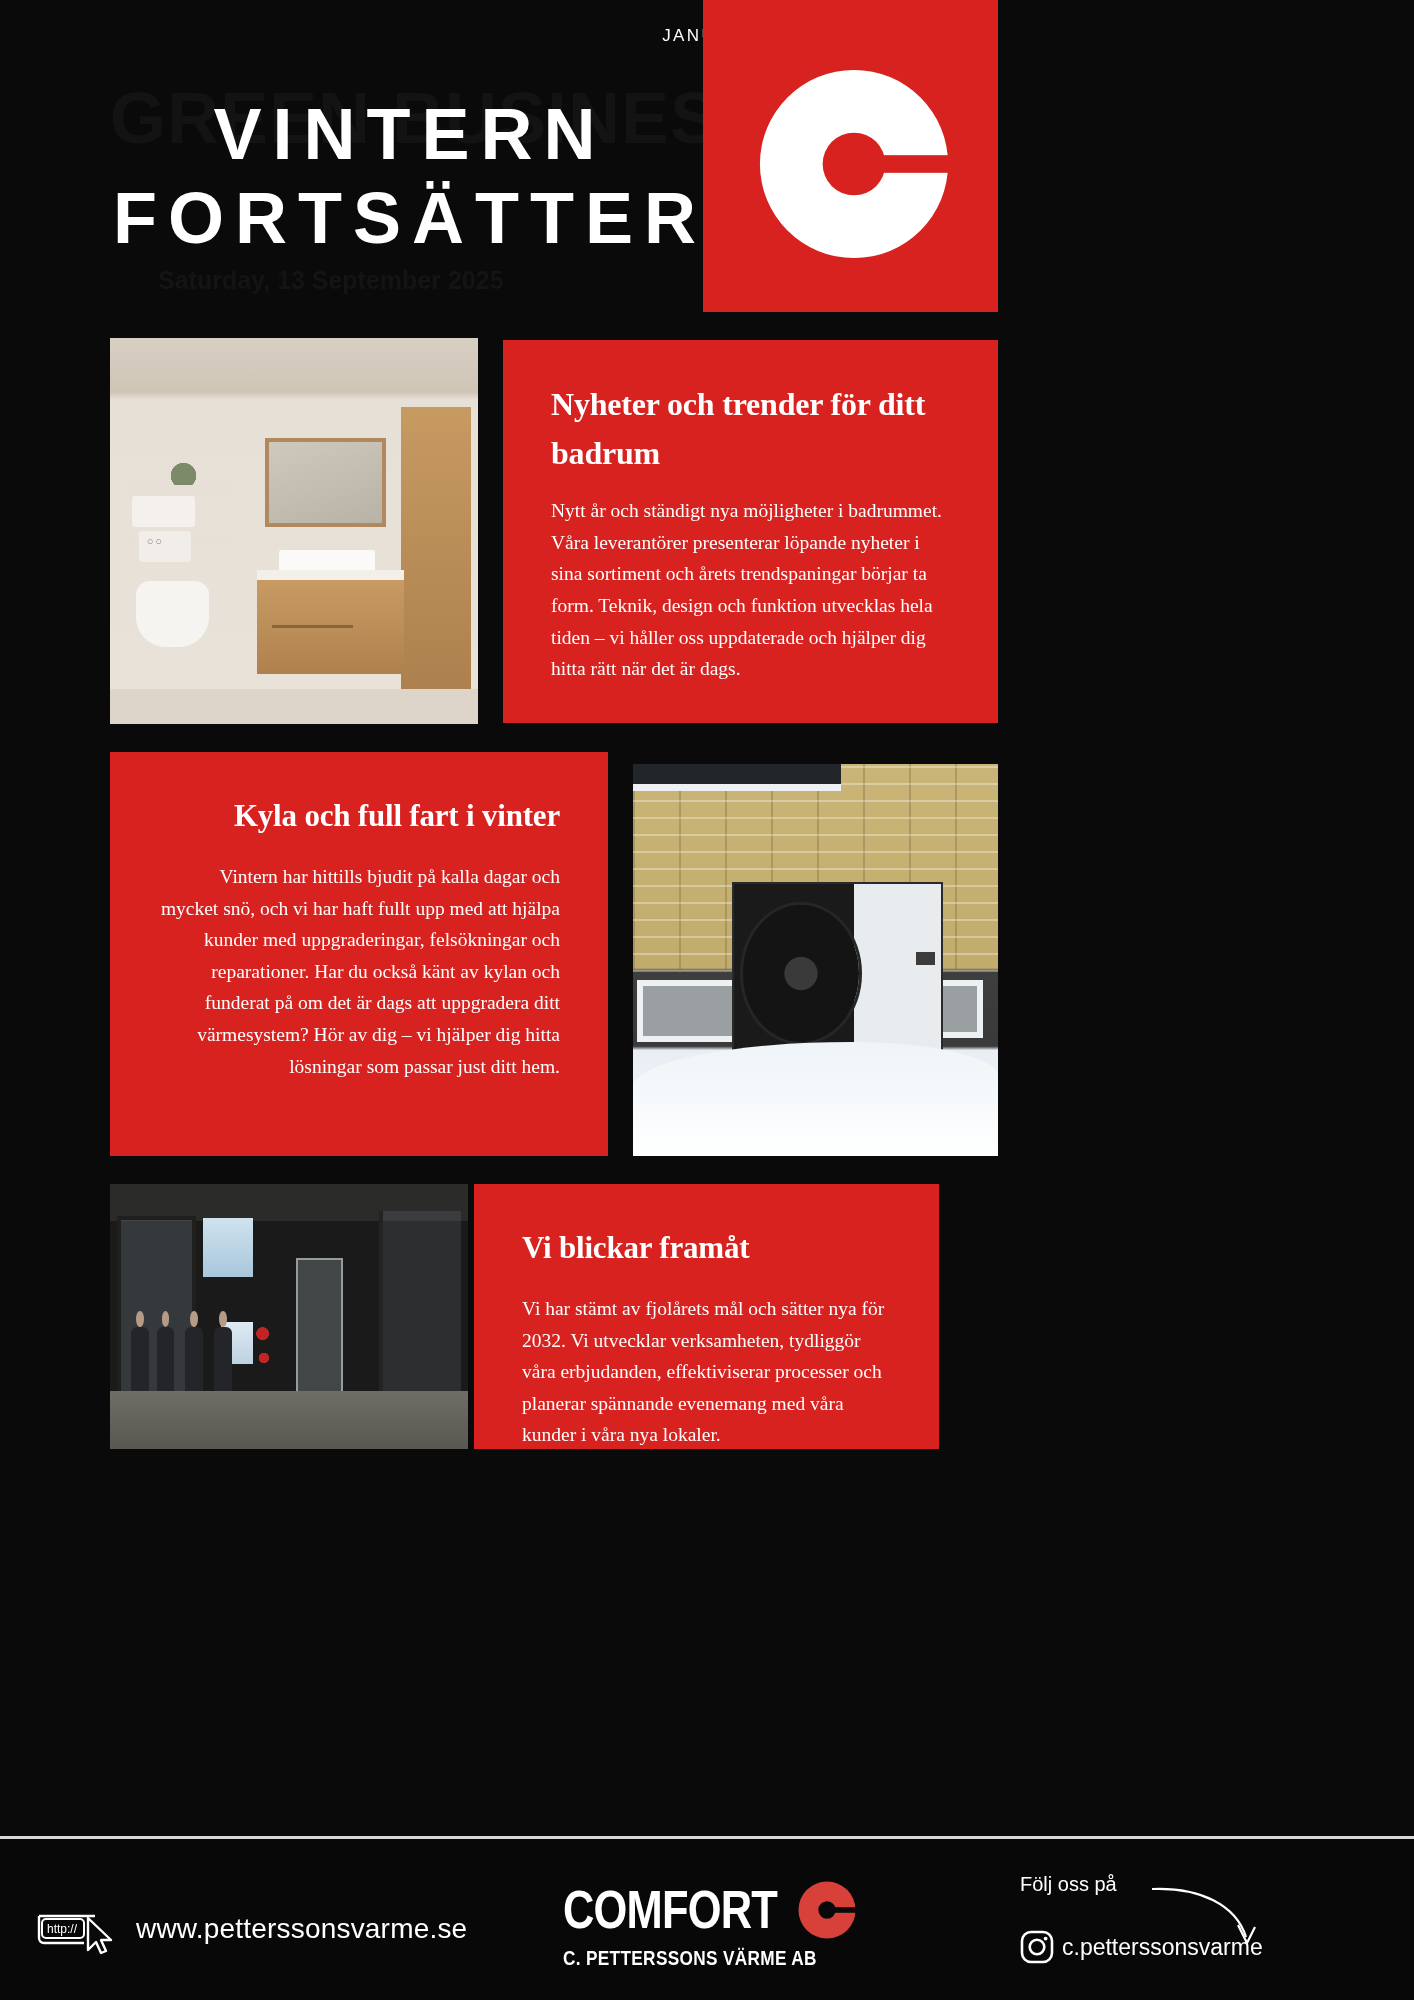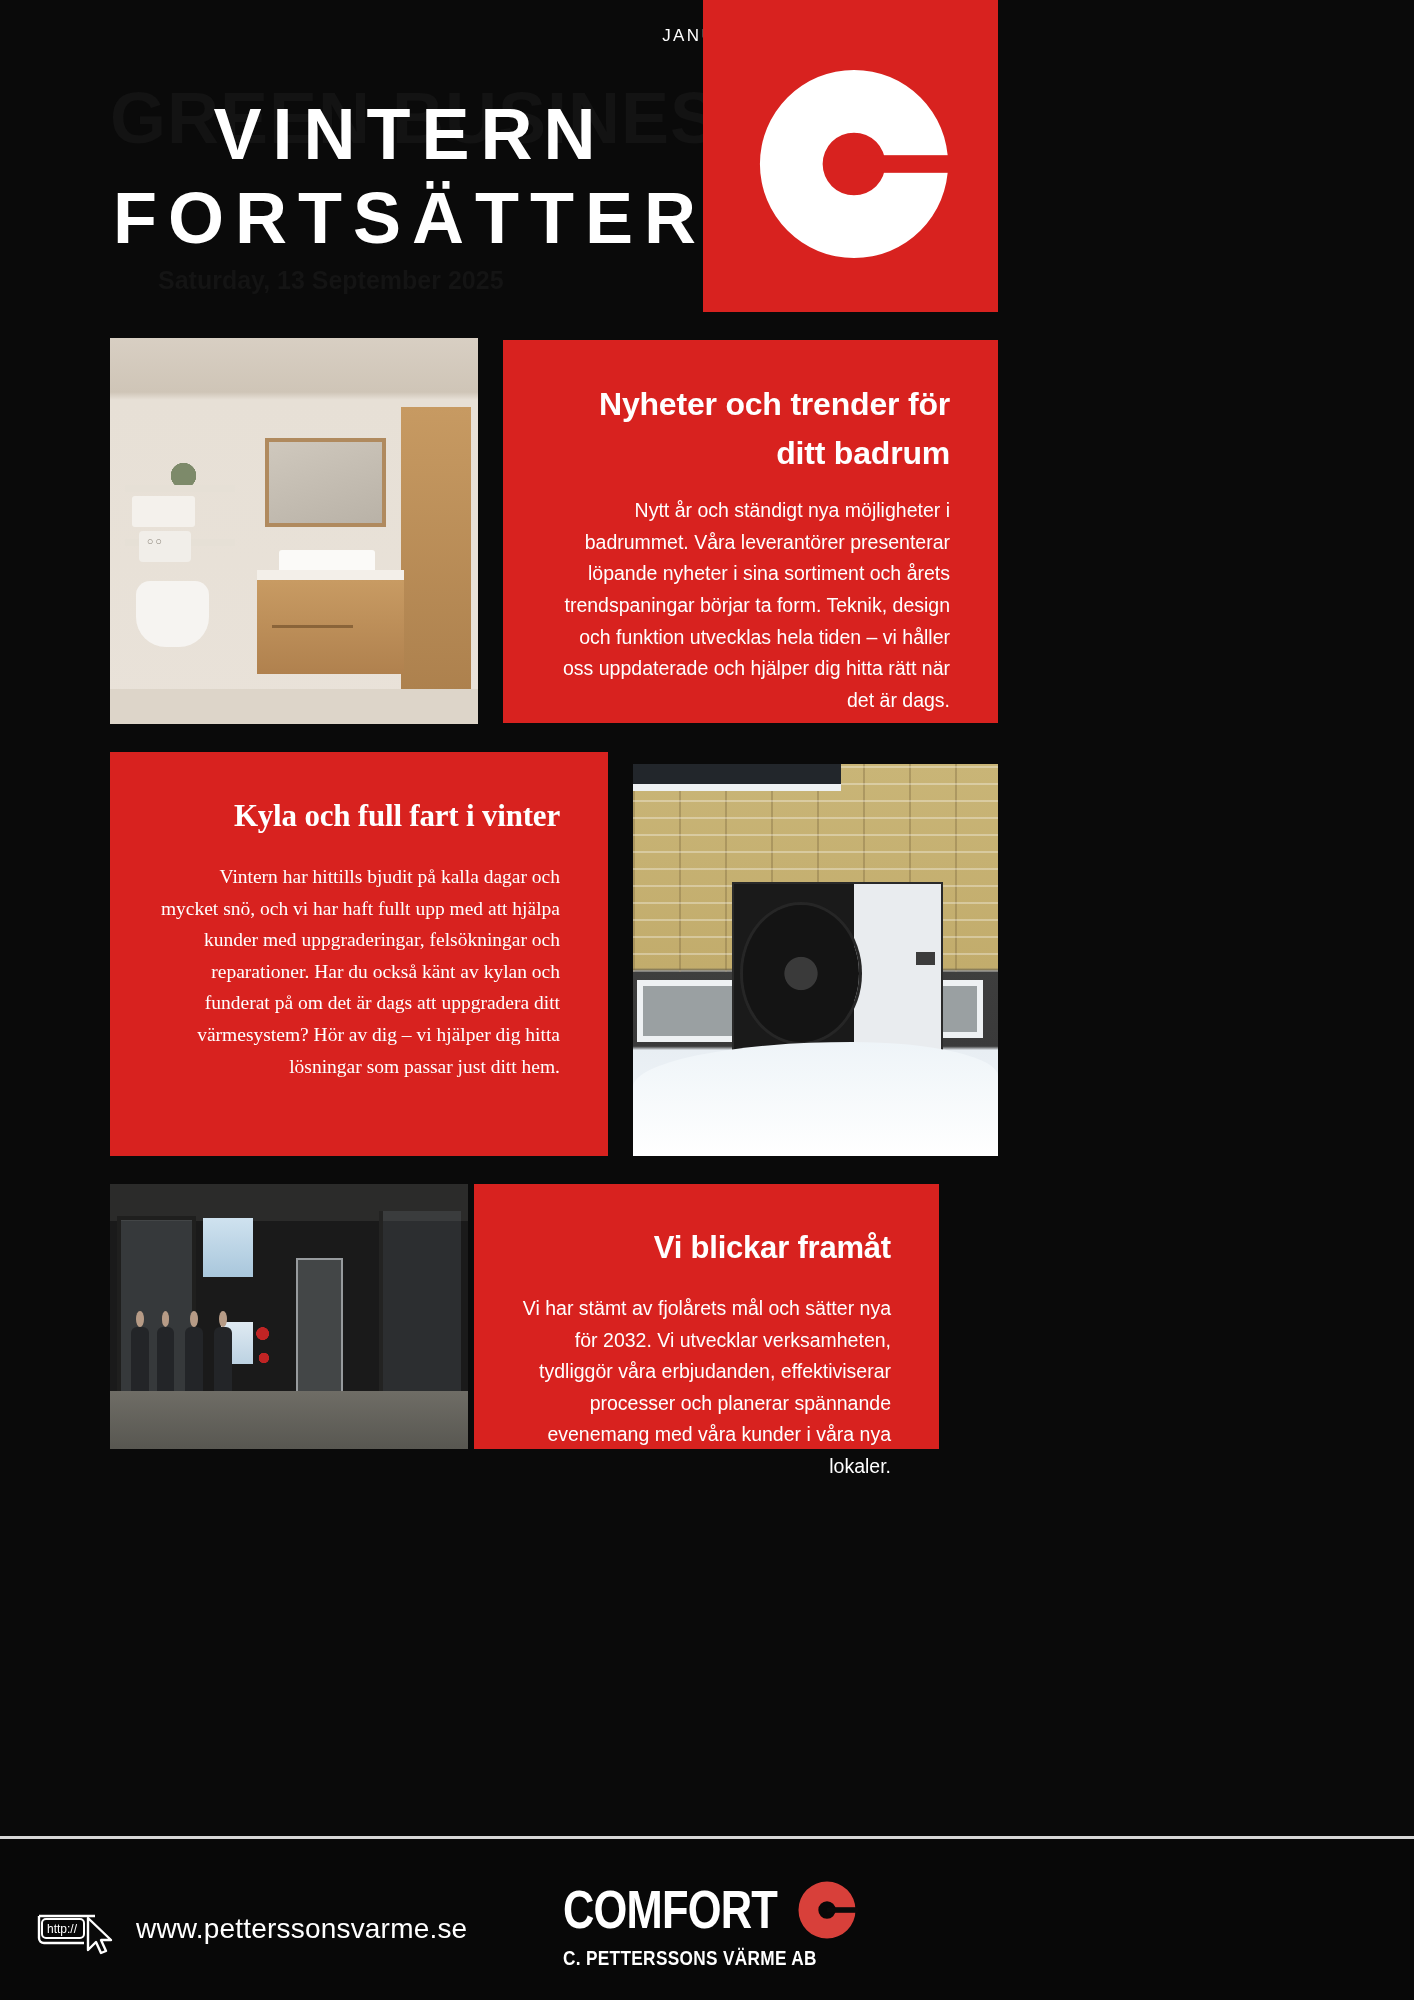--- a/index.html
+++ b/index.html
@@ -59,21 +59,21 @@
 
   .card-inner{ padding:40px 48px 36px 48px; }
   .card h2{
     font-size:32px; font-weight:700; line-height:1.52;
     color:#fff; letter-spacing:-0.2px; margin-bottom:18px;
   }
   .card p{
     font-size:19.5px; line-height:1.62; color:#fff; font-weight:400;
   }
   .align-right{ text-align:right;font-family:Liberation Serif, serif; }
-  .align-left{ text-align:right; }
+  .align-left{ text-align:left;font-family:Liberation Serif, serif; }
 
   
   .r1-photo{ left:110px; top:0; width:368px; height:386px; }
   .r1-card{ left:503px; top:2px; width:495px; height:383px; }
 
   
   .r2-card{ left:110px; top:0; width:498px; height:404px; }
   .r2-photo{ left:633px; top:12px; width:365px; height:392px; }
 
   
@@ -393,15 +393,32 @@
         <span class="comfort-word">COMFORT</span>
         <svg class="comfort-dot" viewBox="0 0 100 100">
           <path fill="#d8403a" d="M50 4 A46 46 0 1 0 50 96 A46 46 0 1 0 50 4 Z
                    M50 36 A14 14 0 1 1 50 64 A14 14 0 1 1 50 36 Z" fill-rule="evenodd"></path>
           <rect x="50" y="45.5" width="52" height="9" fill="#0a0a0a"></rect>
         </svg>
       </div>
       <div class="comfort-sub">C. PETTERSSONS VÄRME AB</div>
     </div>
 
+    <div class="f-social">
+      <div style="position:relative;">
+        <span class="f-follow">Följ oss på</span>
+        <svg class="arrow-svg" width="130" height="90" viewBox="0 0 130 90">
+          <path d="M2 14 C50 12, 86 30, 96 62" stroke="#fff" stroke-width="2.2" fill="none"></path>
+          <path d="M88 50 L97 68 L105 52" stroke="#fff" stroke-width="2.2" fill="none"></path>
+        </svg>
+      </div>
+      <div class="f-ig-row">
+        <svg width="34" height="34" viewBox="0 0 34 34">
+          <rect x="2" y="2" width="30" height="30" rx="9" fill="none" stroke="#fff" stroke-width="2.6"></rect>
+          <circle cx="17" cy="17" r="7.3" fill="none" stroke="#fff" stroke-width="2.6"></circle>
+          <circle cx="25.6" cy="8.6" r="1.9" fill="#fff"></circle>
+        </svg>
+        <span class="f-ig-handle">c.petterssonsvarme</span>
+      </div>
+    </div>
 
   </div>
 </div>
 
 </body></html>

